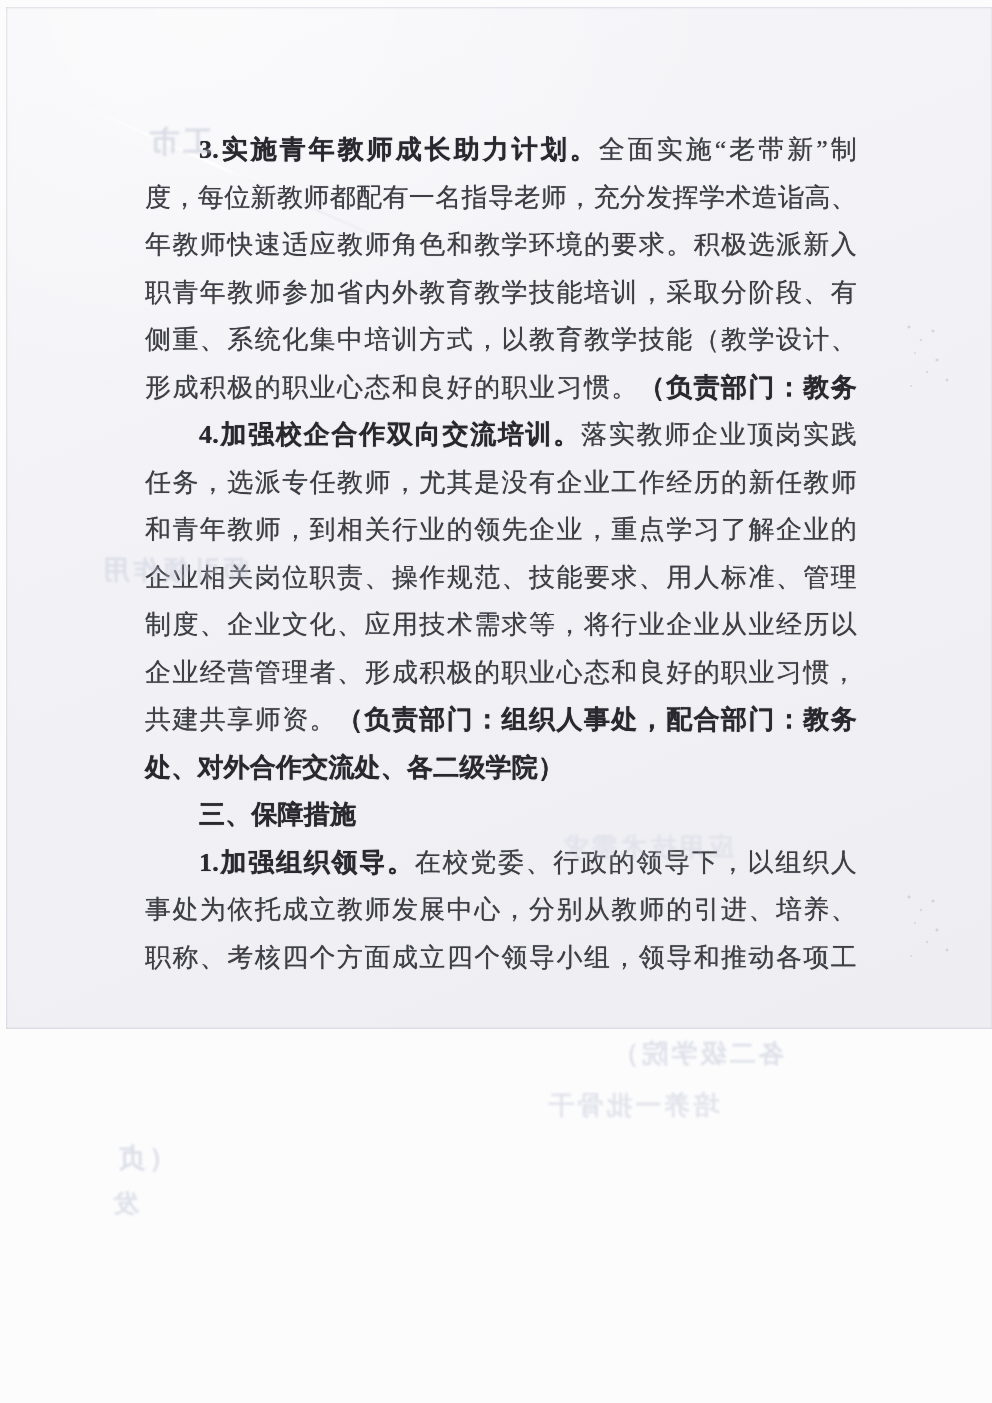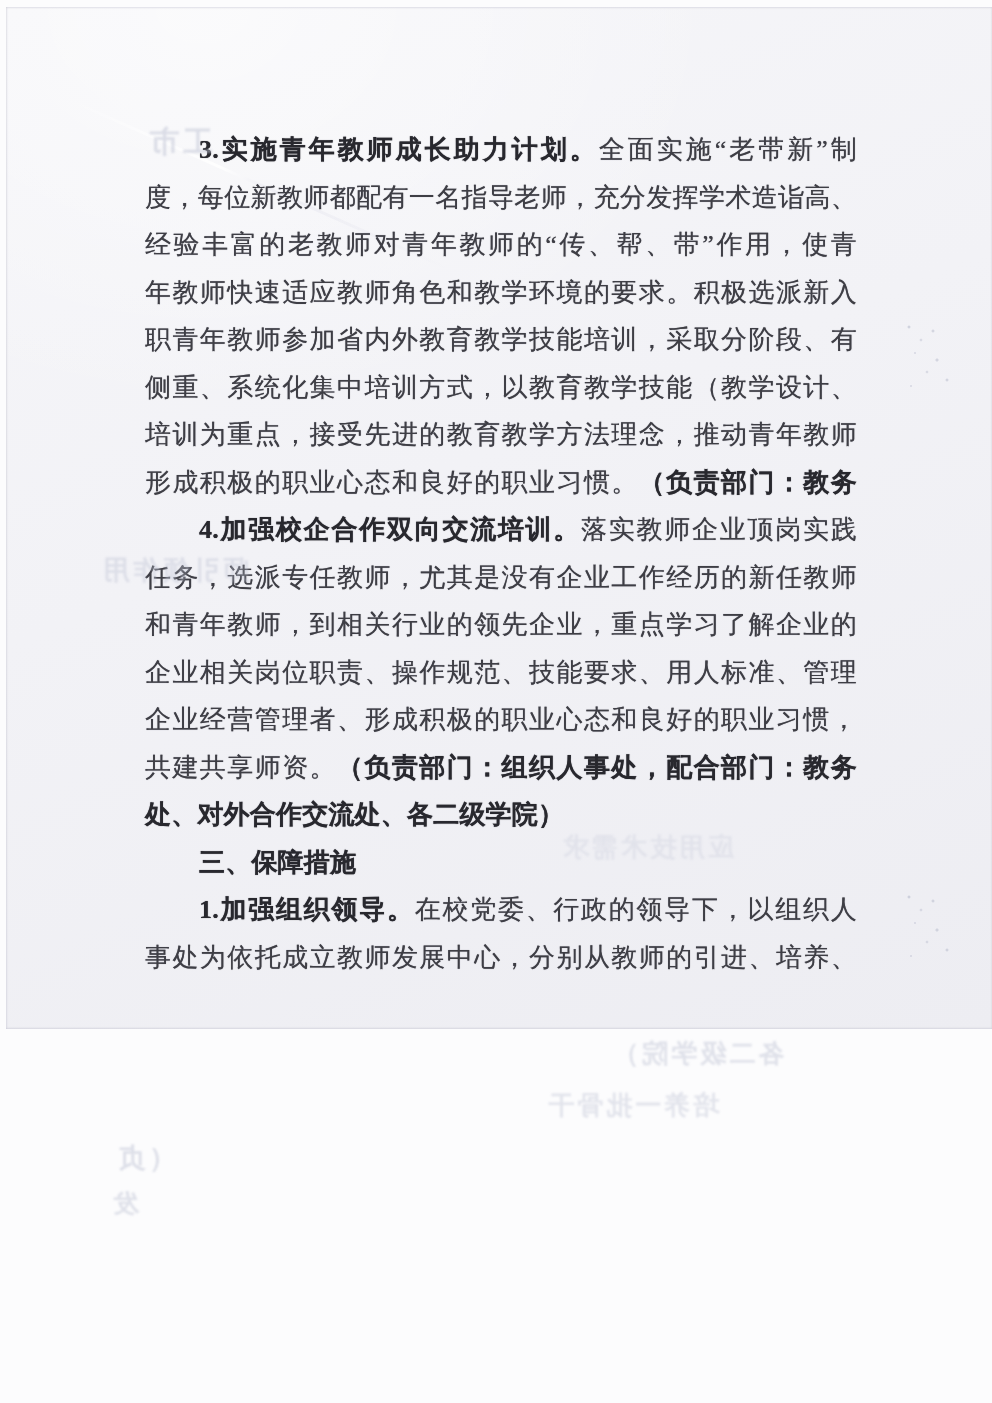--- a/index.html
+++ b/index.html
@@ -88,36 +88,36 @@
 </head>
 <body>
 
 <div class="stage">
   <div class="paper">
     <div class="crease"></div>
   </div>
   <div class="doc-body">
       <div class="line indent"><span class="b">3.实施青年教师成长助力计划。</span><span class="r">全面实施“老带新”制</span></div>
       <div class="line"><span class="r">度，每位新教师都配有一名指导老师，充分发挥学术造诣高、</span></div>
-      <div class="line"><span class="r">经验丰富的老教师对青年教师的“传、帮、带”作用，使青</span></div>
       <div class="line"><span class="r">年教师快速适应教师角色和教学环境的要求。积极选派新入</span></div>
       <div class="line"><span class="r">职青年教师参加省内外教育教学技能培训，采取分阶段、有</span></div>
       <div class="line"><span class="r">侧重、系统化集中培训方式，以教育教学技能（教学设计、</span></div>
-      <div class="line"><span class="r">培训为重点，接受先进的教育教学方法理念，推动青年教师</span></div>
       <div class="line"><span class="r">形成积极的职业心态和良好的职业习惯。</span><span class="b">（负责部门：教务</span></div>
       <div class="line indent"><span class="b">4.加强校企合作双向交流培训。</span><span class="r">落实教师企业顶岗实践</span></div>
       <div class="line"><span class="r">任务，选派专任教师，尤其是没有企业工作经历的新任教师</span></div>
       <div class="line"><span class="r">和青年教师，到相关行业的领先企业，重点学习了解企业的</span></div>
       <div class="line"><span class="r">企业相关岗位职责、操作规范、技能要求、用人标准、管理</span></div>
+      <div class="line"><span class="r">制度、企业文化、应用技术需求等，将行业企业从业经历以</span></div>
       <div class="line"><span class="r">企业经营管理者、形成积极的职业心态和良好的职业习惯，</span></div>
       <div class="line"><span class="r">共建共享师资。</span><span class="b">（负责部门：组织人事处，配合部门：教务</span></div>
       <div class="line last"><span class="b">处、对外合作交流处、各二级学院）</span></div>
       <div class="line indent last"><span class="b">三、保障措施</span></div>
       <div class="line indent"><span class="b">1.加强组织领导。</span><span class="r">在校党委、行政的领导下，以组织人</span></div>
       <div class="line"><span class="r">事处为依托成立教师发展中心，分别从教师的引进、培养、</span></div>
+      <div class="line"><span class="r">职称、考核四个方面成立四个领导小组，领导和推动各项工</span></div>
     </div>
 <span class="ghost" style="left: 146px; top: 122px; font-size: 30px; opacity: 0.55;">工市</span>
     <span class="ghost" style="left: 100px; top: 552px; font-size: 27px; opacity: 0.45;">师引领作用</span>
     <span class="ghost" style="left: 610px; top: 1036px; font-size: 26px; opacity: 0.5;">各二级学院）</span>
     <span class="ghost" style="left: 545px; top: 1088px; font-size: 26px; opacity: 0.45;">培养一批骨干</span>
     <span class="ghost" style="left: 116px; top: 1140px; font-size: 27px; opacity: 0.55;">（贞</span>
     <span class="ghost" style="left: 110px; top: 1186px; font-size: 26px; opacity: 0.5;">发</span>
     <span class="ghost" style="left: 560px; top: 830px; font-size: 26px; opacity: 0.3;">应用技术需求</span>
     <div class="specks" style="left: 903px; top: 320px; width: 62px; height: 88px;"></div>
     <div class="specks" style="left: 903px; top: 890px; width: 58px; height: 80px;"></div>

